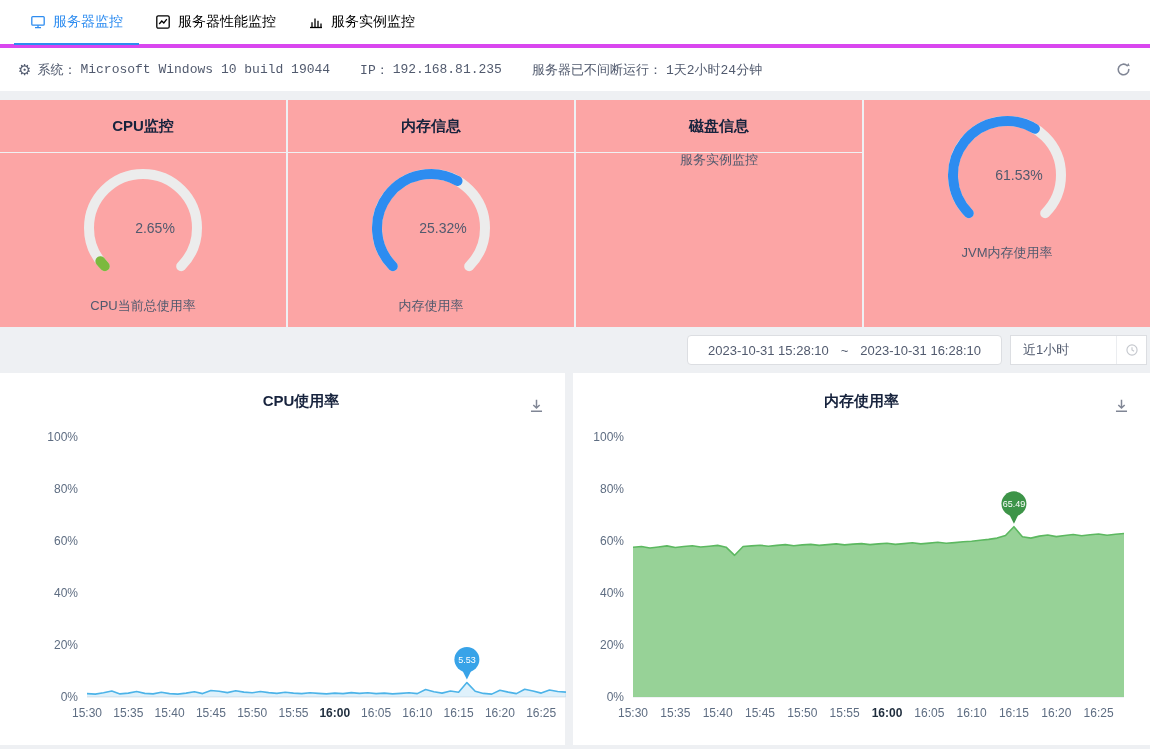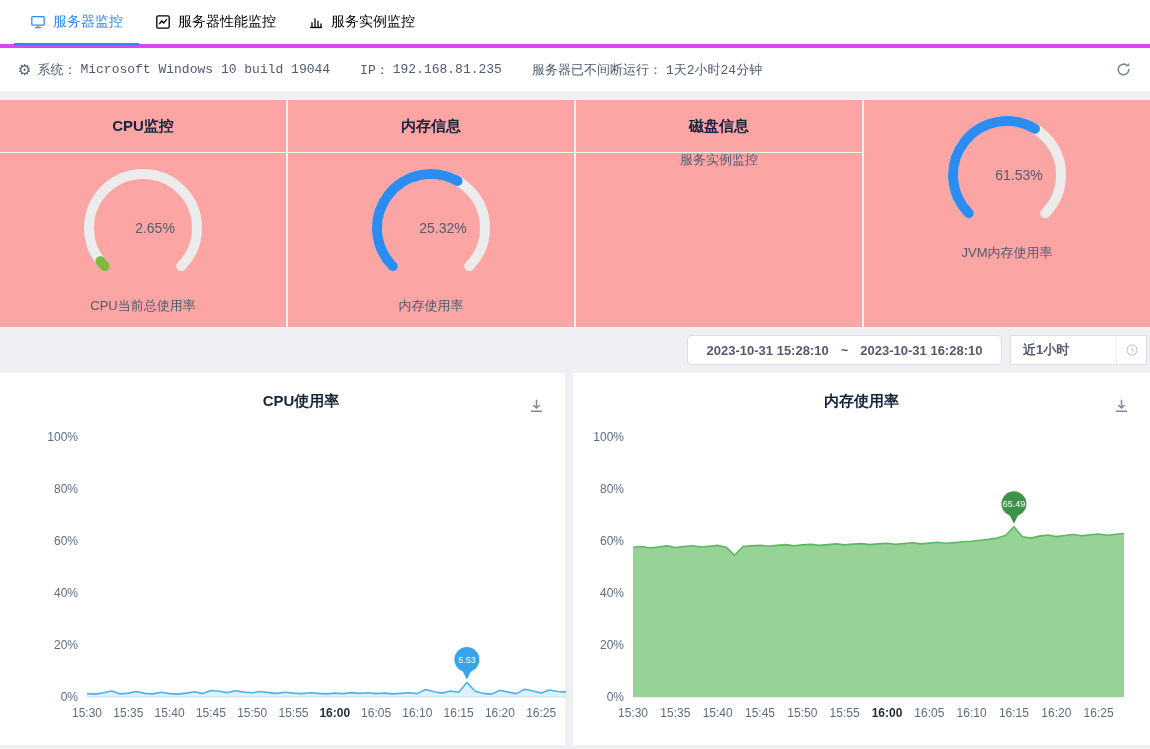--- a/index.html
+++ b/index.html
@@ -46,21 +46,21 @@
   .gauge-wrap svg{ display:block; }
   .gauge-value{
     position:absolute;left:12px;top:0;width:150px;height:146px;display:flex;
     align-items:center;justify-content:center;font-size:14px;color:#515a6e;
   }
   .gauge-label{ font-size:13px;color:#515a6e;margin-top:-4px; }
 
   
   .filter-row{
     height:46px;display:flex;align-items:center;justify-content:flex-end;
-    gap:8px;padding-right:3px;font-weight:bold;
+    gap:8px;padding-right:3px;
   }
   .date-box{
     height:30px;min-width:315px;background:#fff;border:1px solid #dcdee2;border-radius:4px;
     display:flex;align-items:center;justify-content:center;gap:12px;padding:0 14px;
     font-size:13px;color:#515a6e;cursor:pointer;
   }
   .quick-box{
     height:30px;width:137px;background:#fff;border:1px solid #dcdee2;border-radius:0;
     display:flex;align-items:center;justify-content:space-between;padding-left:12px;
     font-size:13px;color:#515a6e;cursor:pointer;

